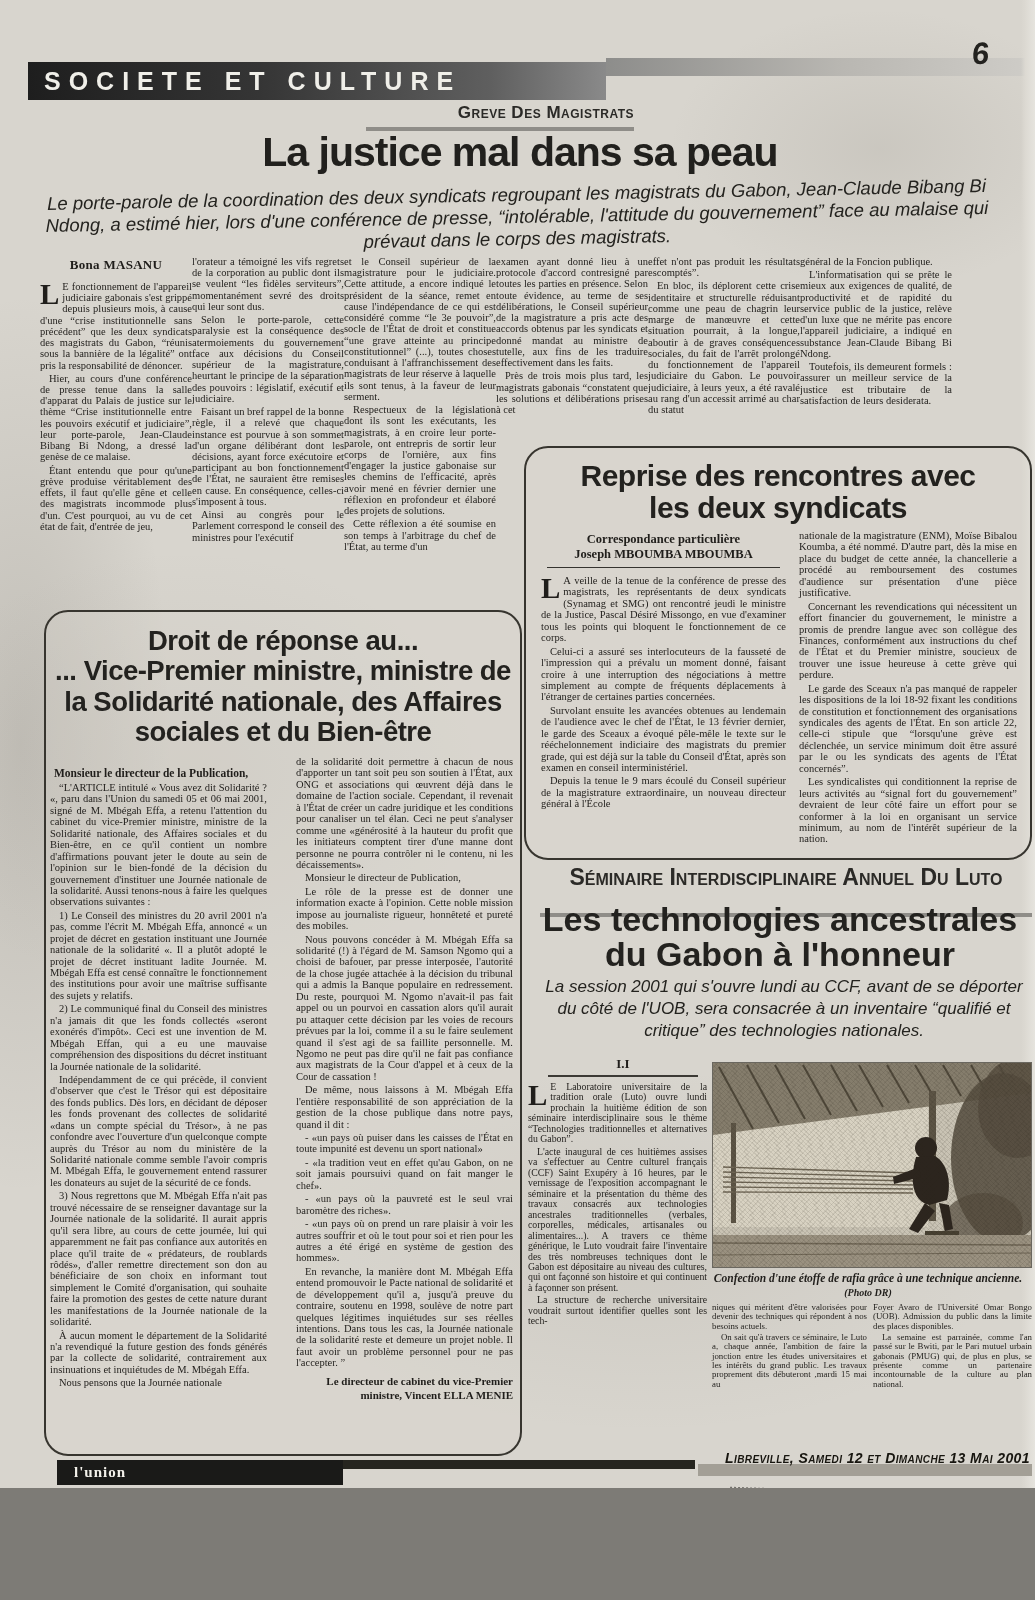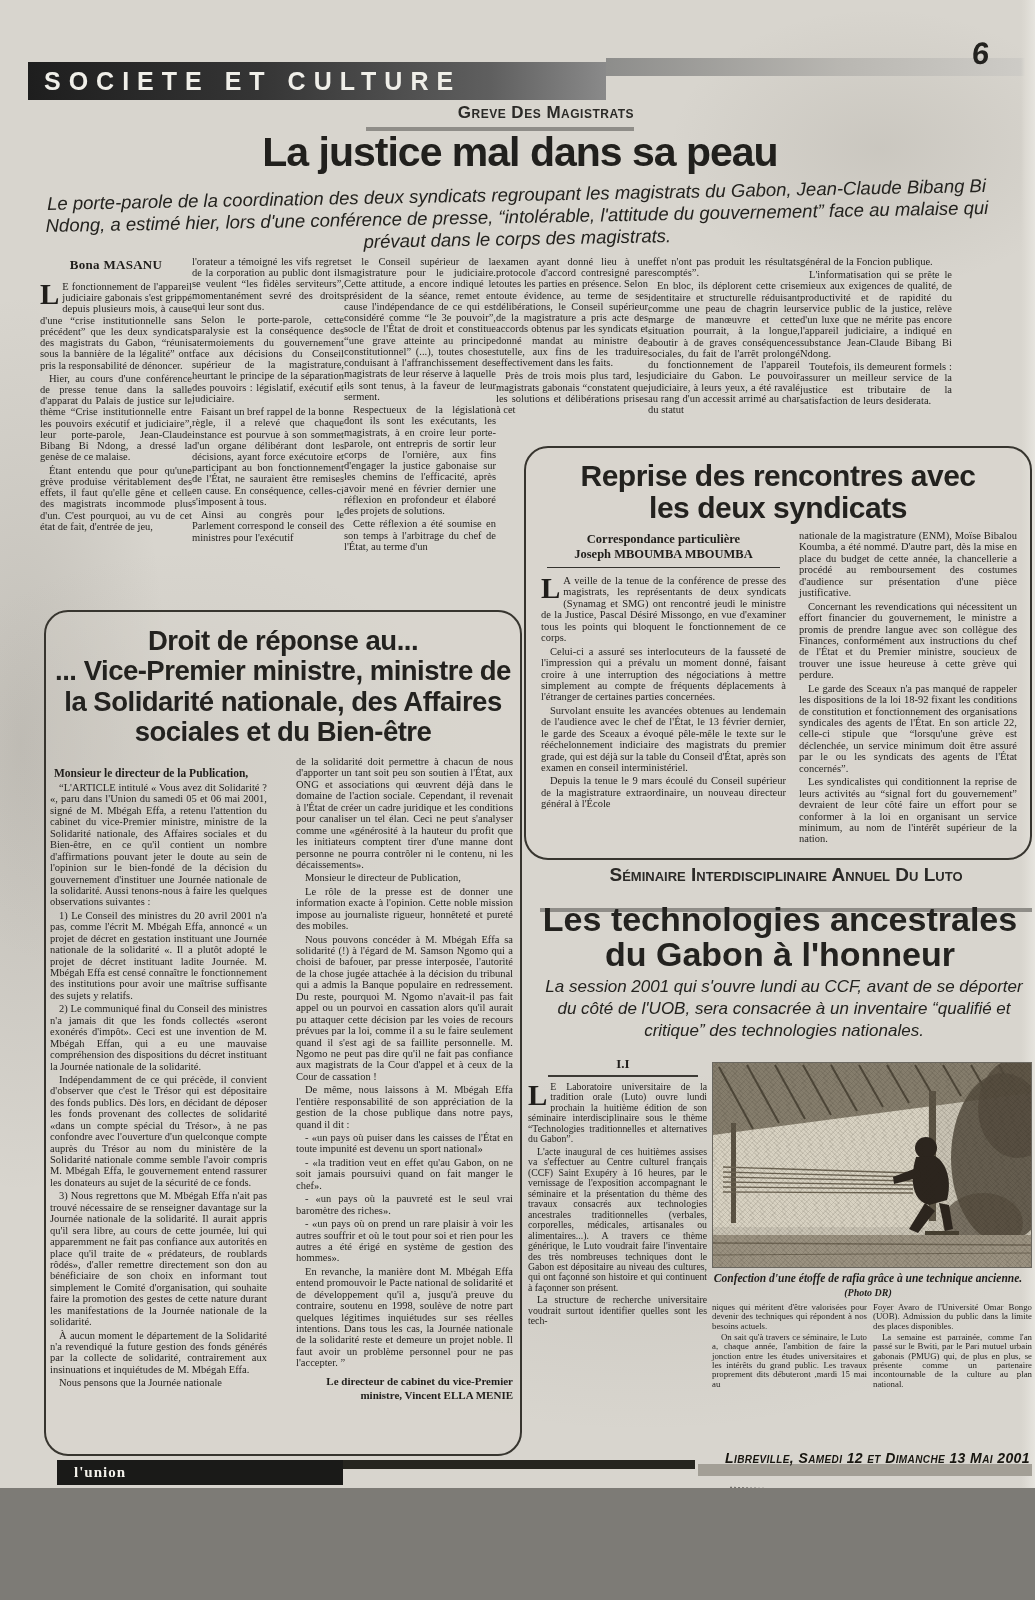--- a/index.html
+++ b/index.html
@@ -58,21 +58,21 @@
     padding-bottom:5px;margin:2px 6px 7px;white-space:pre-line;}
 
   .droit{left:44px;top:610px;width:478px;height:846px;}
   .droit-hl{margin-top:14px;font-size:27.5px;line-height:1.1;letter-spacing:-.5px;}
   .droit-cols{display:flex;gap:29px;padding:9px 4px 0;align-items:center;}
   .dcol{width:217px;flex:0 0 217px;font-size:10.5px;line-height:1.09;}
   .salutation{font-weight:bold;font-size:11.5px;margin:0 0 7px;text-indent:4px;}
   .signature{font-weight:bold;text-align:right;font-size:11px;line-height:1.25;margin-top:6px;white-space:pre-line;}
 
   
-  .luto-kicker{position:absolute;left:540px;top:864px;width:492px;text-align:center;font-size:19px;
+  .luto-kicker{position:absolute;left:540px;top:864px;width:492px;text-align:center;font-size:23px;
     border-bottom:4px solid #8f8d88;padding-bottom:22px;}
   .luto-hl{position:absolute;left:528px;top:902px;width:504px;font-size:34px;line-height:1.03;}
   .standfirst2{position:absolute;left:536px;top:976px;width:496px;text-align:center;font-size:17px;line-height:1.28;}
   .luto-byline{position:absolute;left:548px;top:1056px;width:150px;text-align:center;font-weight:bold;
     font-size:13px;border-bottom:2px solid #3c3a35;padding-bottom:3px;}
   .lutoc1{position:absolute;left:528px;top:1082px;width:179px;font-size:9.8px;line-height:1.07;}
   .photo{position:absolute;left:712px;top:1062px;width:320px;height:206px;border:1px solid #6a675f;
     box-sizing:border-box;background:#c7c1b2;overflow:hidden;}
   .photo .grain{position:absolute;left:0;top:0;right:0;bottom:0;
     background-image:repeating-linear-gradient(43deg, rgba(40,35,25,.10) 0 1px, transparent 1px 3px),

